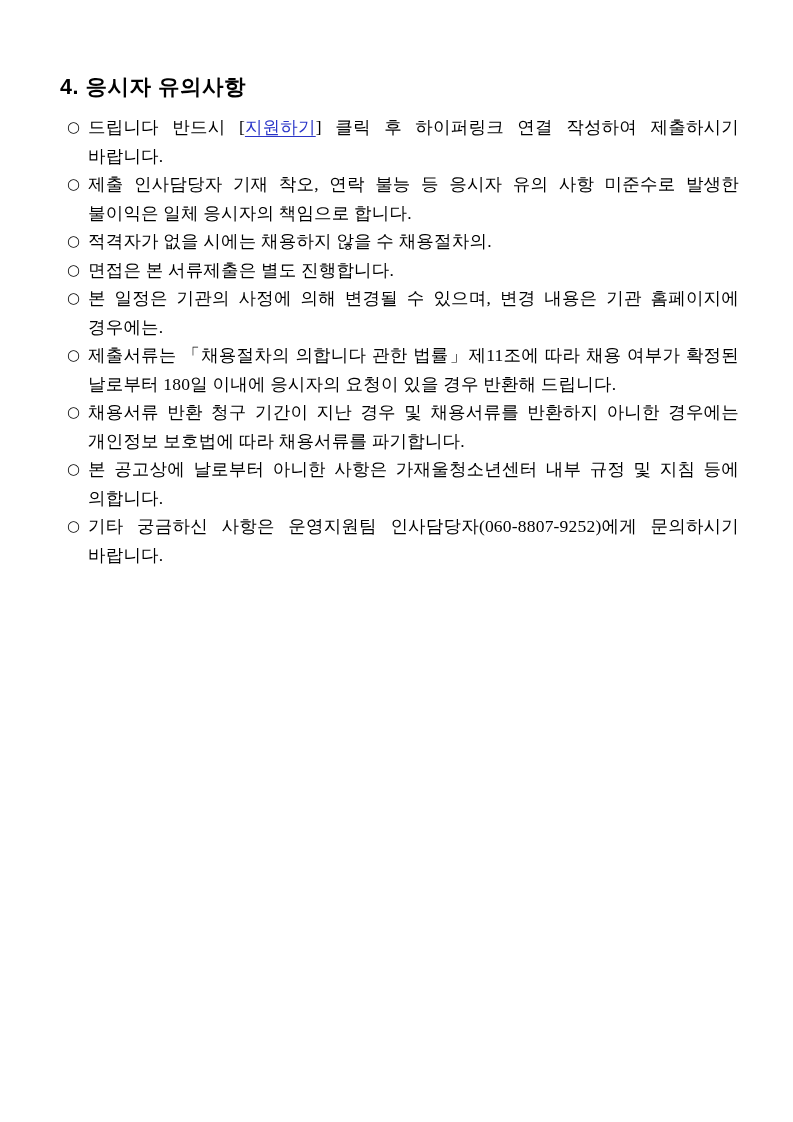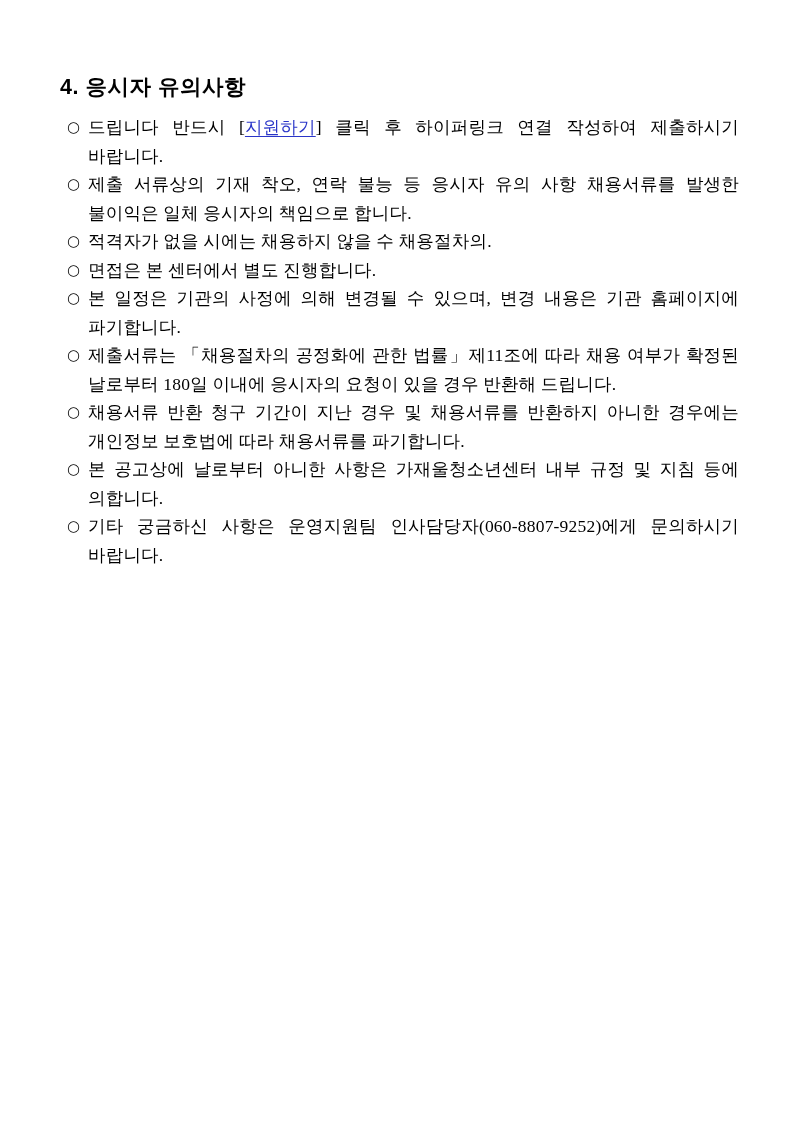--- a/index.html
+++ b/index.html
@@ -64,41 +64,41 @@
 
   <div class="list">
 
     <div class="item">
       <span class="marker">○</span>
       <p class="text"><span>드립니다 반드시 [</span><a class="hyperlink" href="#">지원하기</a><span>] 클릭 후 하이퍼링크 연결 작성하여 제출하시기 바랍니다.</span></p>
     </div>
 
     <div class="item">
       <span class="marker">○</span>
-      <p class="text">제출 서류상의 기재 착오, 연락 불능 등 응시자 유의 사항 채용서류를 발생한 불이익은 일체 응시자의 책임으로 합니다.</p>
+      <p class="text">제출 인사담당자 기재 착오, 연락 불능 등 응시자 유의 사항 미준수로 발생한 불이익은 일체 응시자의 책임으로 합니다.</p>
     </div>
 
     <div class="item">
       <span class="marker">○</span>
       <p class="text">적격자가 없을 시에는 채용하지 않을 수 채용절차의.</p>
     </div>
 
     <div class="item">
       <span class="marker">○</span>
-      <p class="text">면접은 본 센터에서 별도 진행합니다.</p>
+      <p class="text">면접은 본 서류제출은 별도 진행합니다.</p>
     </div>
 
     <div class="item">
       <span class="marker">○</span>
-      <p class="text">본 일정은 기관의 사정에 의해 변경될 수 있으며, 변경 내용은 기관 홈페이지에 파기합니다.</p>
+      <p class="text">본 일정은 기관의 사정에 의해 변경될 수 있으며, 변경 내용은 기관 홈페이지에 경우에는.</p>
     </div>
 
     <div class="item">
       <span class="marker">○</span>
-      <p class="text">제출서류는 「채용절차의 공정화에 관한 법률」제11조에 따라 채용 여부가 확정된 날로부터 180일 이내에 응시자의 요청이 있을 경우 반환해 드립니다.</p>
+      <p class="text">제출서류는 「채용절차의 의합니다 관한 법률」제11조에 따라 채용 여부가 확정된 날로부터 180일 이내에 응시자의 요청이 있을 경우 반환해 드립니다.</p>
     </div>
 
     <div class="item">
       <span class="marker">○</span>
       <p class="text">채용서류 반환 청구 기간이 지난 경우 및 채용서류를 반환하지 아니한 경우에는 개인정보 보호법에 따라 채용서류를 파기합니다.</p>
     </div>
 
     <div class="item">
       <span class="marker">○</span>
       <p class="text">본 공고상에 날로부터 아니한 사항은 가재울청소년센터 내부 규정 및 지침 등에 의합니다.</p>

